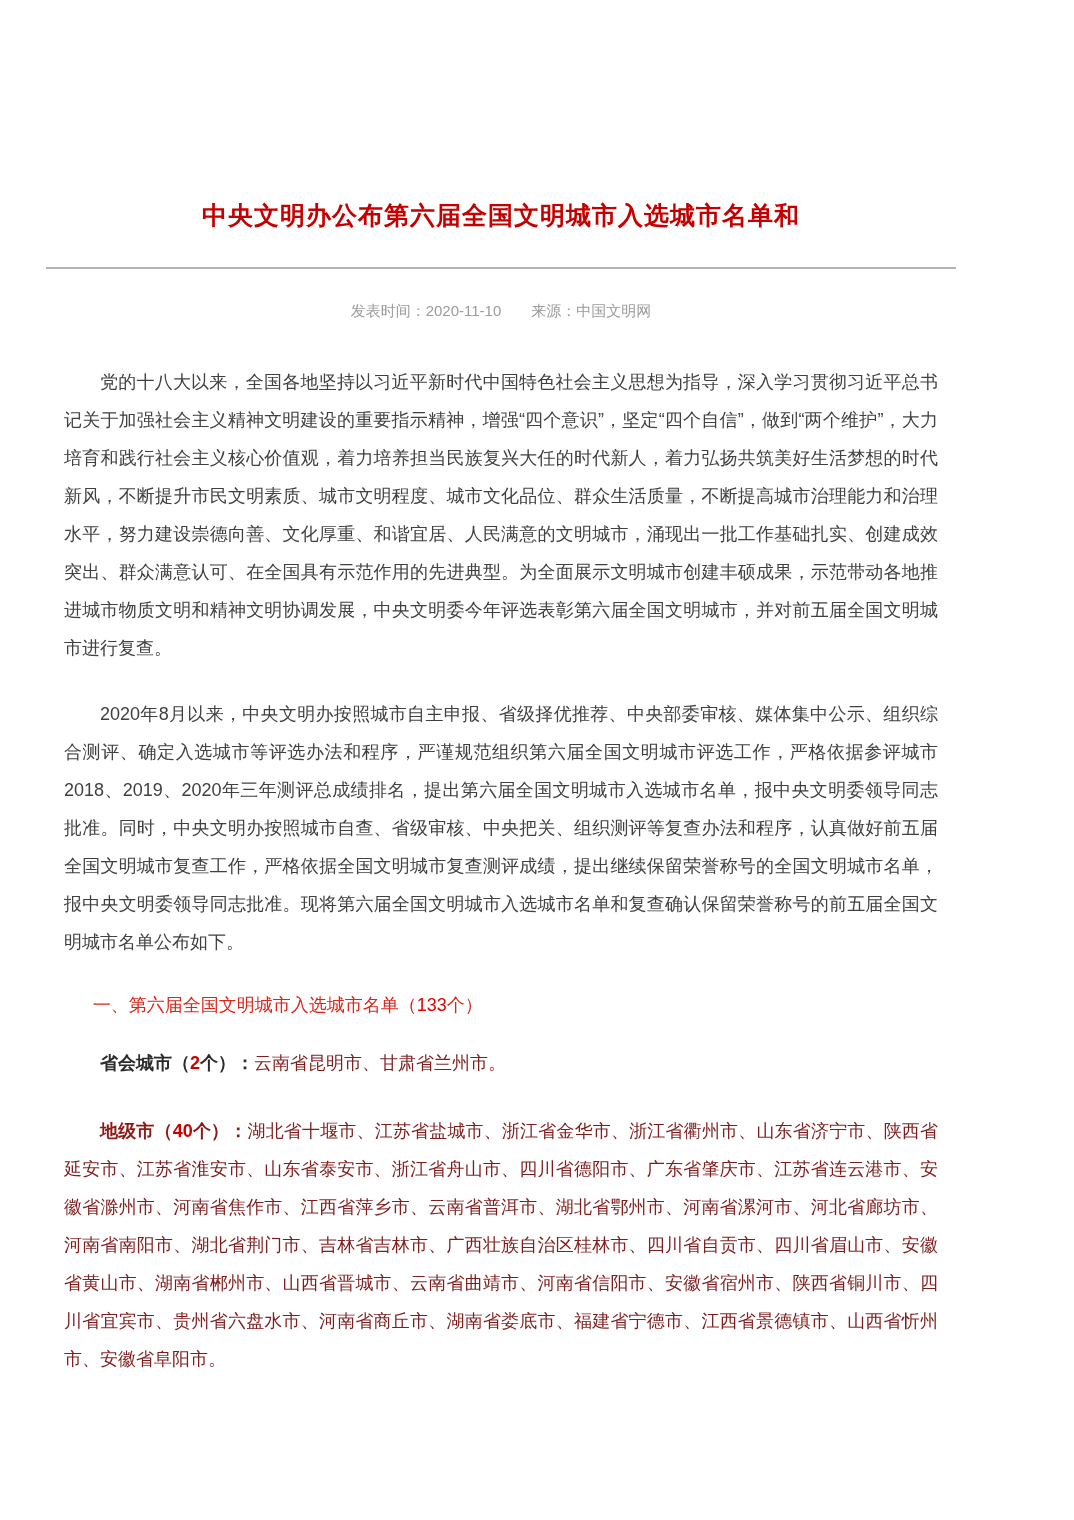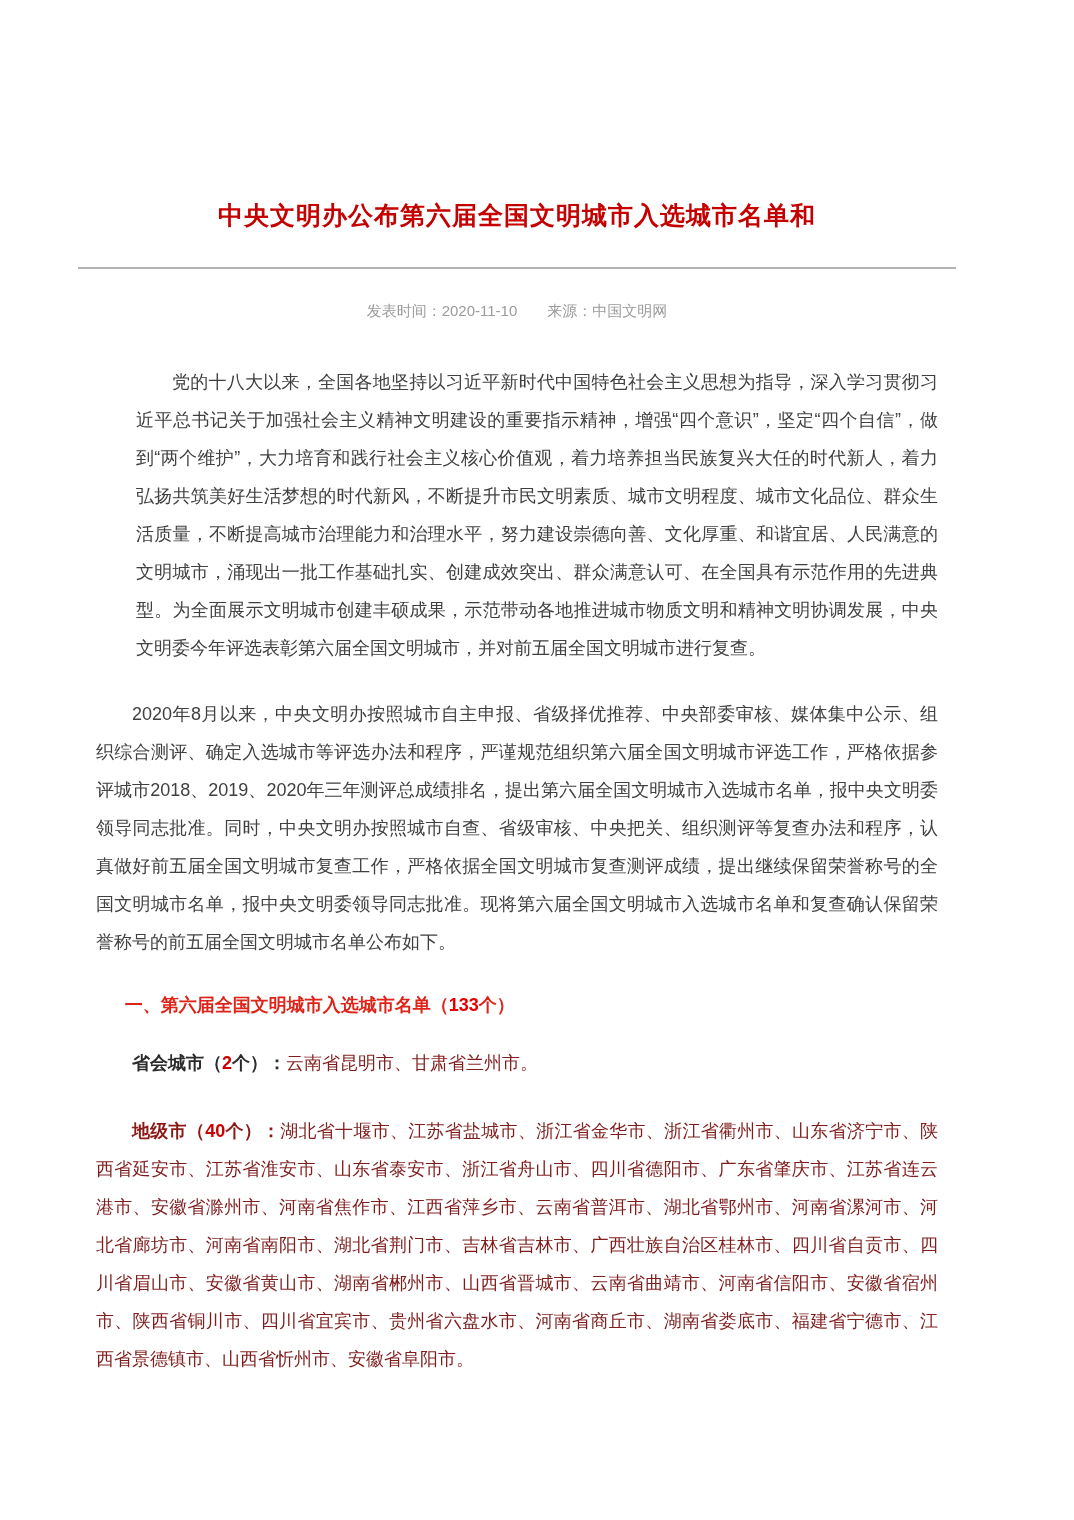--- a/index.html
+++ b/index.html
@@ -7,21 +7,21 @@
     width: 1074px;
     height: 1520px;
     background: #ffffff;
     overflow: hidden;
     font-family: "Liberation Sans", "DejaVu Sans", sans-serif;
   }
   .page {
     box-sizing: border-box;
     width: 1074px;
     height: 1084px;
-    padding: 196px 136px 0 96px;
+    padding: 196px 136px 0 64px;
   }
   .title {
     margin: 0;
     text-align: center;
     color: #c40000;
     font-size: 25px;
     font-weight: bold;
     line-height: 39px;
     letter-spacing: 1px;
   }
@@ -40,26 +40,26 @@
   }
   .meta-item + .meta-item { margin-left: 30px; }
   .para {
     margin: 28px 0 0 0;
     color: #404040;
     font-size: 18px;
     line-height: 38px;
     text-align: justify;
     text-indent: 2em;
   }
-  .para.first { margin-top: 40px; margin-left: 40px; }
+  .para.first { margin-top: 40px; }
   .section-heading {
     margin: 25px 0 0 0;
     color: #de2418;
     font-size: 18px;
-    font-weight: bold;
+    font-weight: normal;
     line-height: 38px;
     text-indent: 1.6em;
   }
   .section-heading .heading-count { color: #e60000; }
   .list-para { margin-top: 20px; }
   .list-para.gap-lg { margin-top: 30px; }
   .list-label { font-weight: bold; margin-top: 12px; }
   .label-dark { color: #2b2b2b; }
   .label-maroon { color: #8b1a17; }
   .list-label .count { color: #cc0000; }

